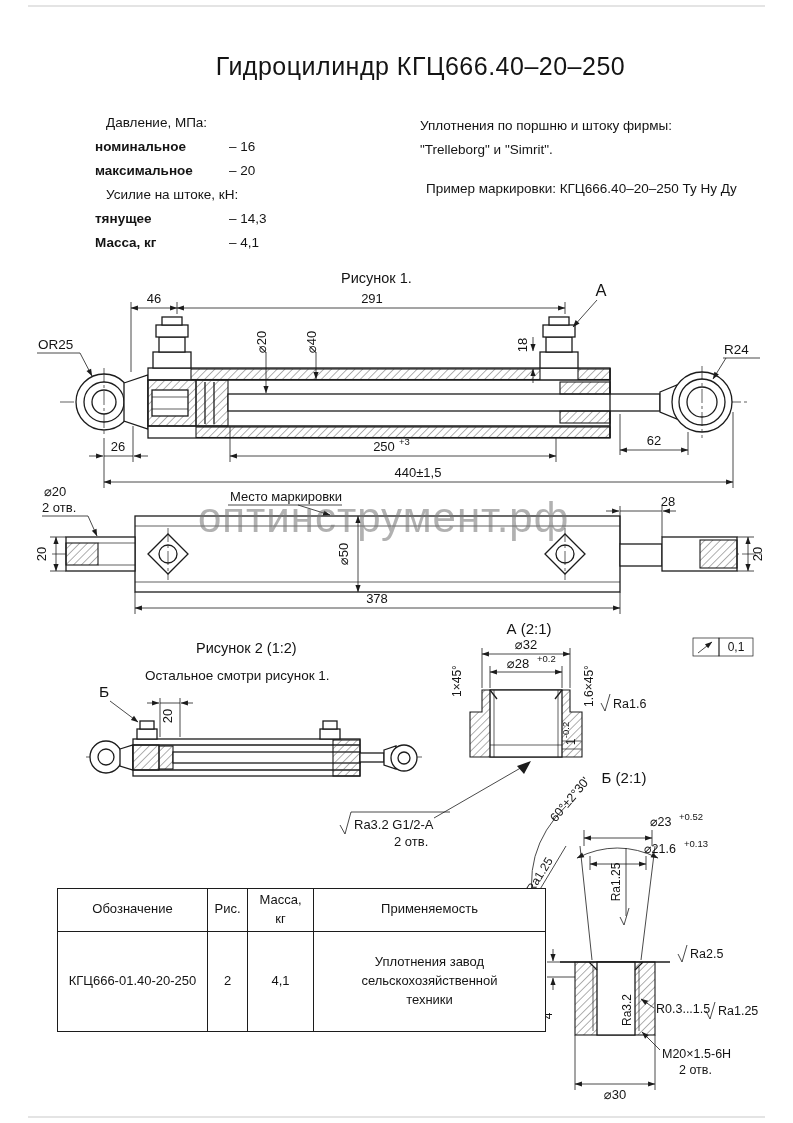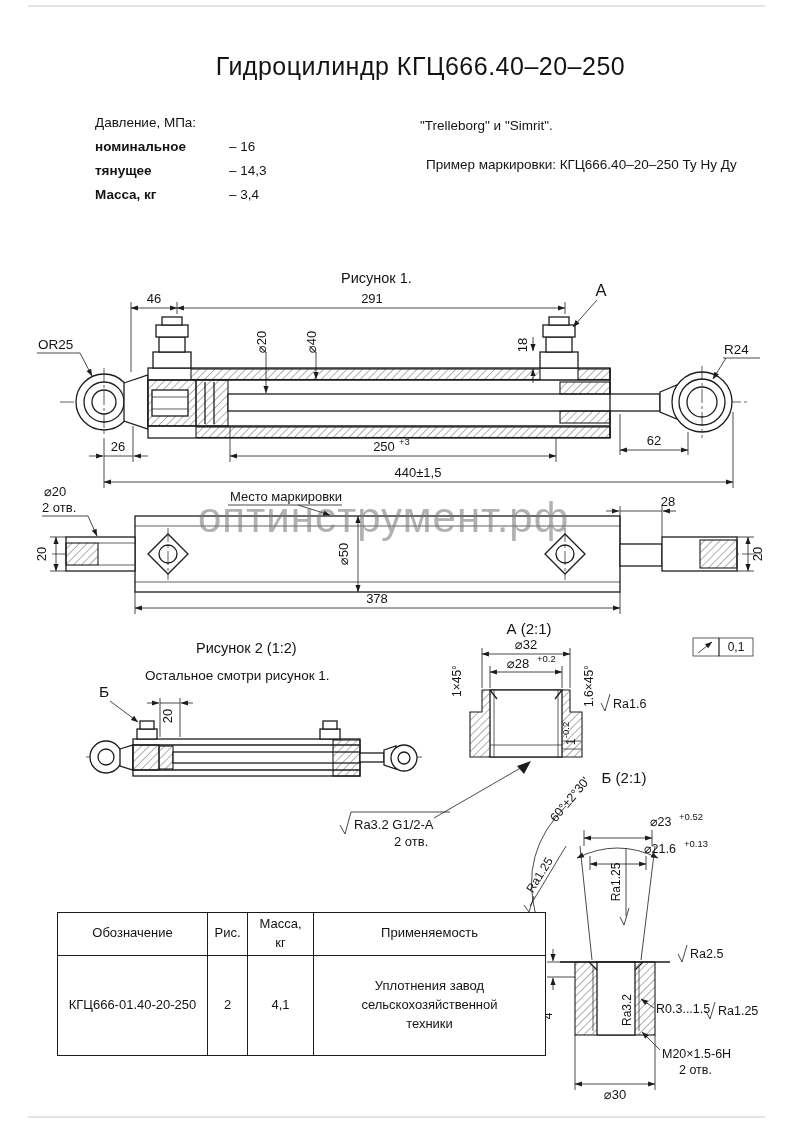--- a/index.html
+++ b/index.html
@@ -11,35 +11,35 @@
   .page * { box-sizing:border-box; }
 
   .title {
     position:absolute; left:0; top:52px; width:100%;
     text-align:center; font-size:25px; letter-spacing:0.5px;padding-left:48px;
   }
 
   .specs { position:absolute; left:95px; top:110px; width:240px; font-size:13.5px; }
   .srow { display:flex; height:24px; align-items:center; }
   .srow .lab { width:134px;font-weight:bold; }
-  .srow .hdr { width:240px; }
+  .srow .hdr { width:240px;margin-left:11px; }
 
   .notes { position:absolute; left:420px; top:113px; width:345px; font-size:13.5px; }
   .notes .nline { height:24px; display:flex; align-items:center; }
   .notes .marking { margin-top:15px; padding-left:6px; }
 
   .watermark {
     position:absolute; left:198px; top:494px; z-index:5;
     font-size:42px; color:#737373; opacity:0.55; letter-spacing:1px;
     pointer-events:none; white-space:nowrap;
   }
 
   svg.sheet { position:absolute; left:0; top:0; z-index:1; }
 
-  .ptable { position:absolute; left:57px; top:912px; z-index:2;
+  .ptable { position:absolute; left:57px; top:888px; z-index:2;
     border-collapse:collapse; font-size:13px; background:#fff; }
   .ptable th, .ptable td {
     border:1.4px solid #1c1c1c; text-align:center; vertical-align:middle;
     font-weight:normal; padding:2px 6px; line-height:1.45;
   }
   .c1{width:150px} .c2{width:40px} .c3{width:66px} .c4{width:232px}
   .hrow{height:30px} .r1{height:58px} .r2{height:100px}
 
   
   .ln  { fill:none; stroke:#1c1c1c; stroke-width:1.3; }
@@ -60,30 +60,38 @@
 
   <div class="specs">
     <div class="srow">
         <span class="hdr">Давление, МПа:</span>
       </div>
     <div class="srow">
         <span class="lab">номинальное</span>
         <span>– 16</span>
       </div>
     <div class="srow">
+        <span class="lab">максимальное</span>
+        <span>– 20</span>
+      </div>
+    <div class="srow">
+        <span class="hdr">Усилие на штоке, кН:</span>
+      </div>
+    <div class="srow">
         <span class="lab">тянущее</span>
         <span>– 14,3</span>
       </div>
     <div class="srow">
         <span class="lab">Масса, кг</span>
-        <span>– 3,4</span>
+        <span>– 4,1</span>
       </div>
   </div>
 
   <div class="notes">
+    <div class="nline">Уплотнения по поршню и штоку фирмы:</div>
     <div class="nline">"Trelleborg" и "Simrit".</div>
     <div class="nline marking">Пример маркировки: КГЦ666.40–20–250 Ту Ну Ду</div>
   </div>
 
   <svg class="sheet" width="793" height="1123" viewBox="0 0 793 1123">
     <defs>
       <pattern id="hatch" width="5.5" height="5.5" patternUnits="userSpaceOnUse" patternTransform="rotate(45)">
         <line x1="0" y1="0" x2="0" y2="5.5" stroke="#3a3a3a" stroke-width="0.8"></line>
       </pattern>
       <marker id="ar" viewBox="0 0 10 10" refX="9.6" refY="5" markerWidth="13" markerHeight="9" orient="auto-start-reverse">

